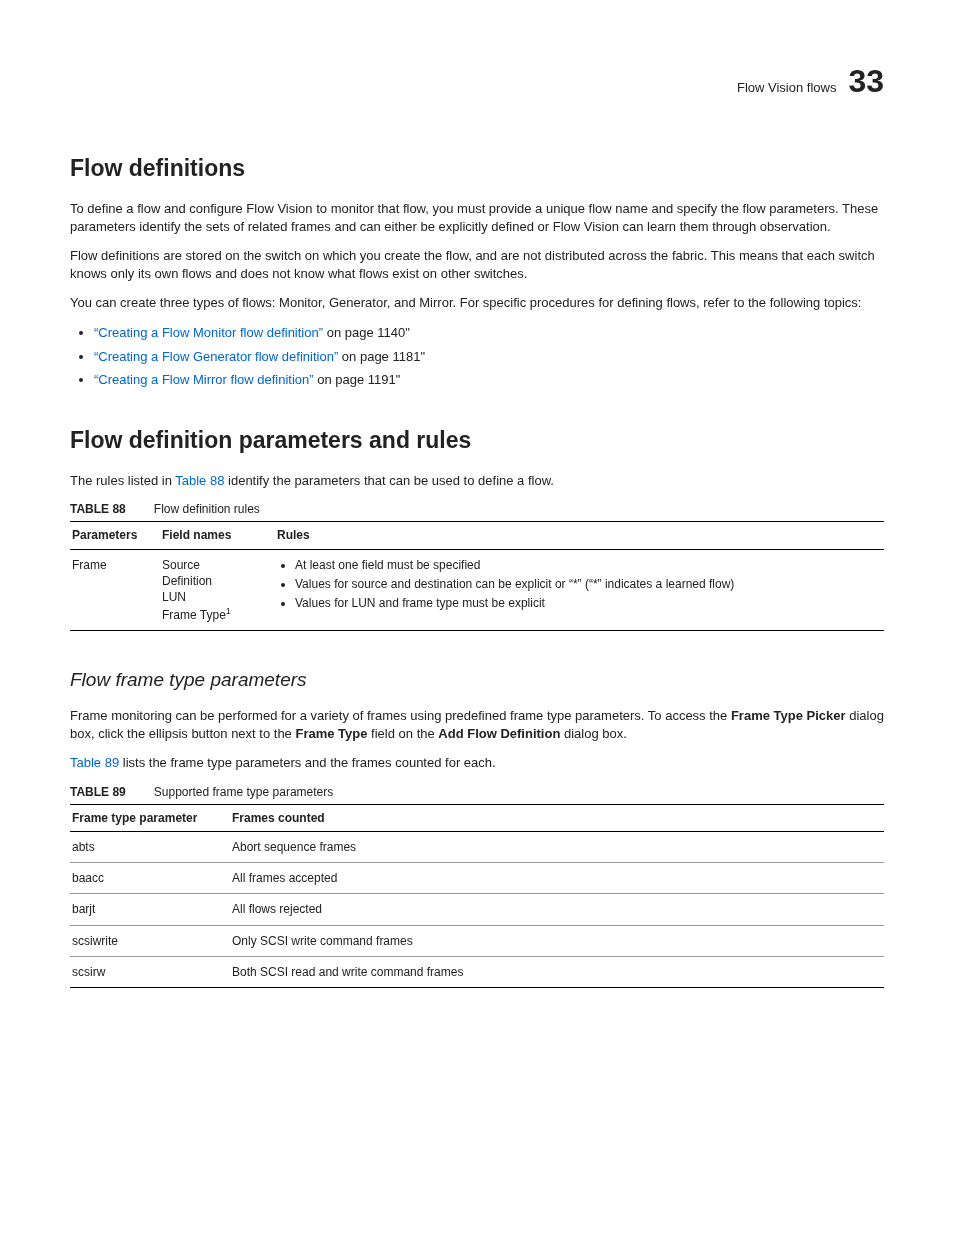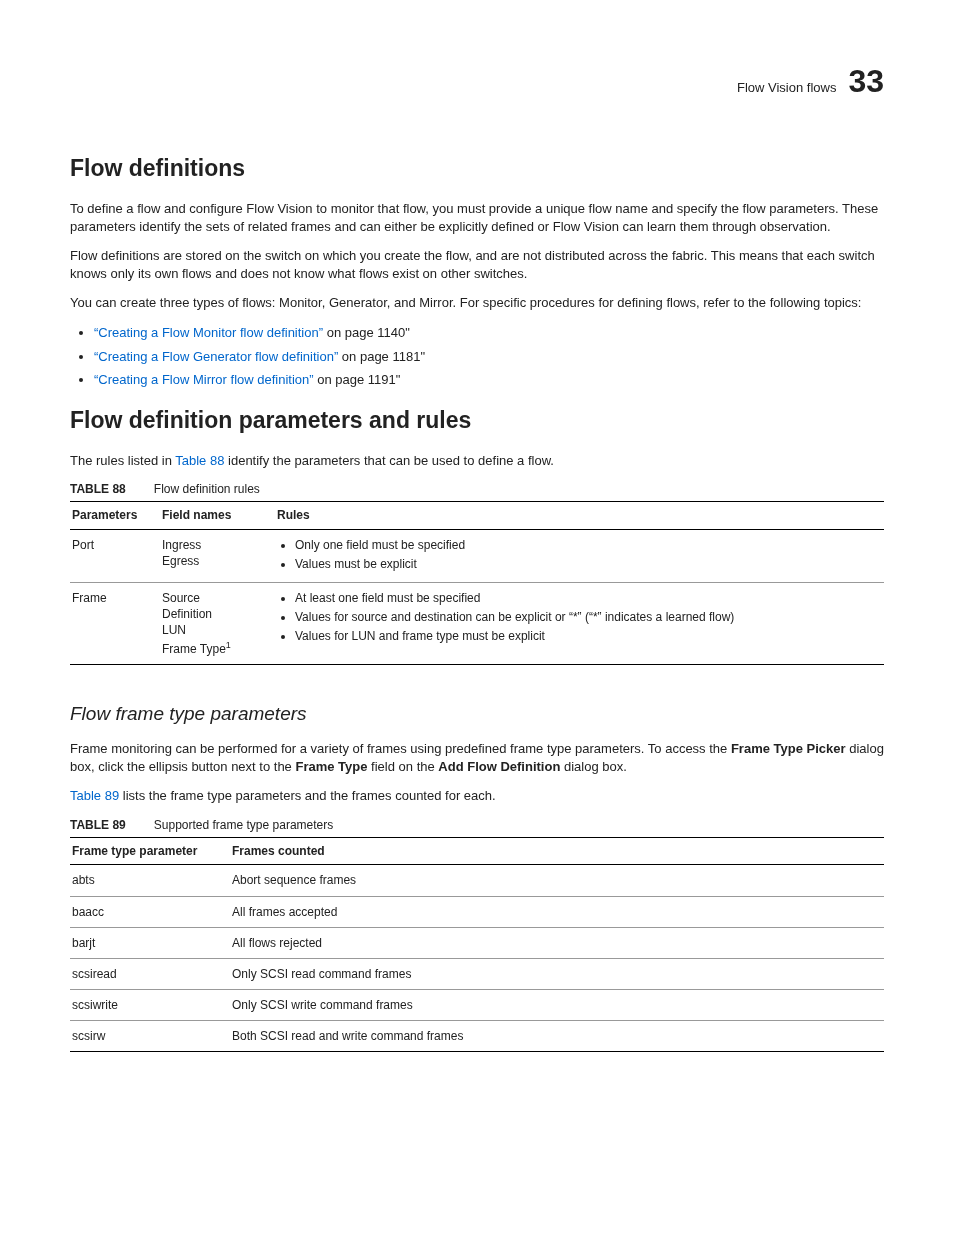--- a/index.html
+++ b/index.html
@@ -36,21 +36,21 @@
   h2.subsection {
     font-family: Arial, Helvetica, sans-serif;
     font-style: italic;
     font-weight: normal;
     font-size: 19px;
     margin: 36px 0 14px 0;
   }
   p { margin: 0 0 12px 0; }
   a.xref { color: #0066cc; text-decoration: none; }
   ul.bullets {
-    margin: 6px 0 16px 0;
+    margin: 6px 0 36px 0;
     padding-left: 24px;
   }
   ul.bullets li {
     margin-bottom: 6px;
   }
   .table-title {
     font-size: 12px;
     margin: 8px 0 4px 0;
   }
   .table-title .tlabel {
@@ -127,33 +127,20 @@
       <col>
     </colgroup>
   <thead>
     <tr>
       <th>Parameters</th>
       <th>Field names</th>
       <th>Rules</th>
     </tr>
   </thead>
   <tbody>
-    <tr>
-      <td>Port</td>
-      <td>
-        <div>Ingress</div>
-        <div>Egress</div>
-      </td>
-      <td>
-        <ul>
-          <li>Only one field must be specified</li>
-          <li>Values must be explicit</li>
-        </ul>
-      </td>
-    </tr>
     <tr>
       <td>Frame</td>
       <td>
         <div>Source</div>
         <div>Definition</div>
         <div>LUN</div>
         <div><span>Frame Type</span><sup>1</sup></div>
       </td>
       <td>
         <ul>
@@ -198,24 +185,20 @@
       </tr>
     <tr>
         <td>baacc</td>
         <td>All frames accepted</td>
       </tr>
     <tr>
         <td>barjt</td>
         <td>All flows rejected</td>
       </tr>
     <tr>
-        <td>scsiread</td>
-        <td>Only SCSI read command frames</td>
-      </tr>
-    <tr>
         <td>scsiwrite</td>
         <td>Only SCSI write command frames</td>
       </tr>
     <tr>
         <td>scsirw</td>
         <td>Both SCSI read and write command frames</td>
       </tr>
   </tbody>
 </table>
 

